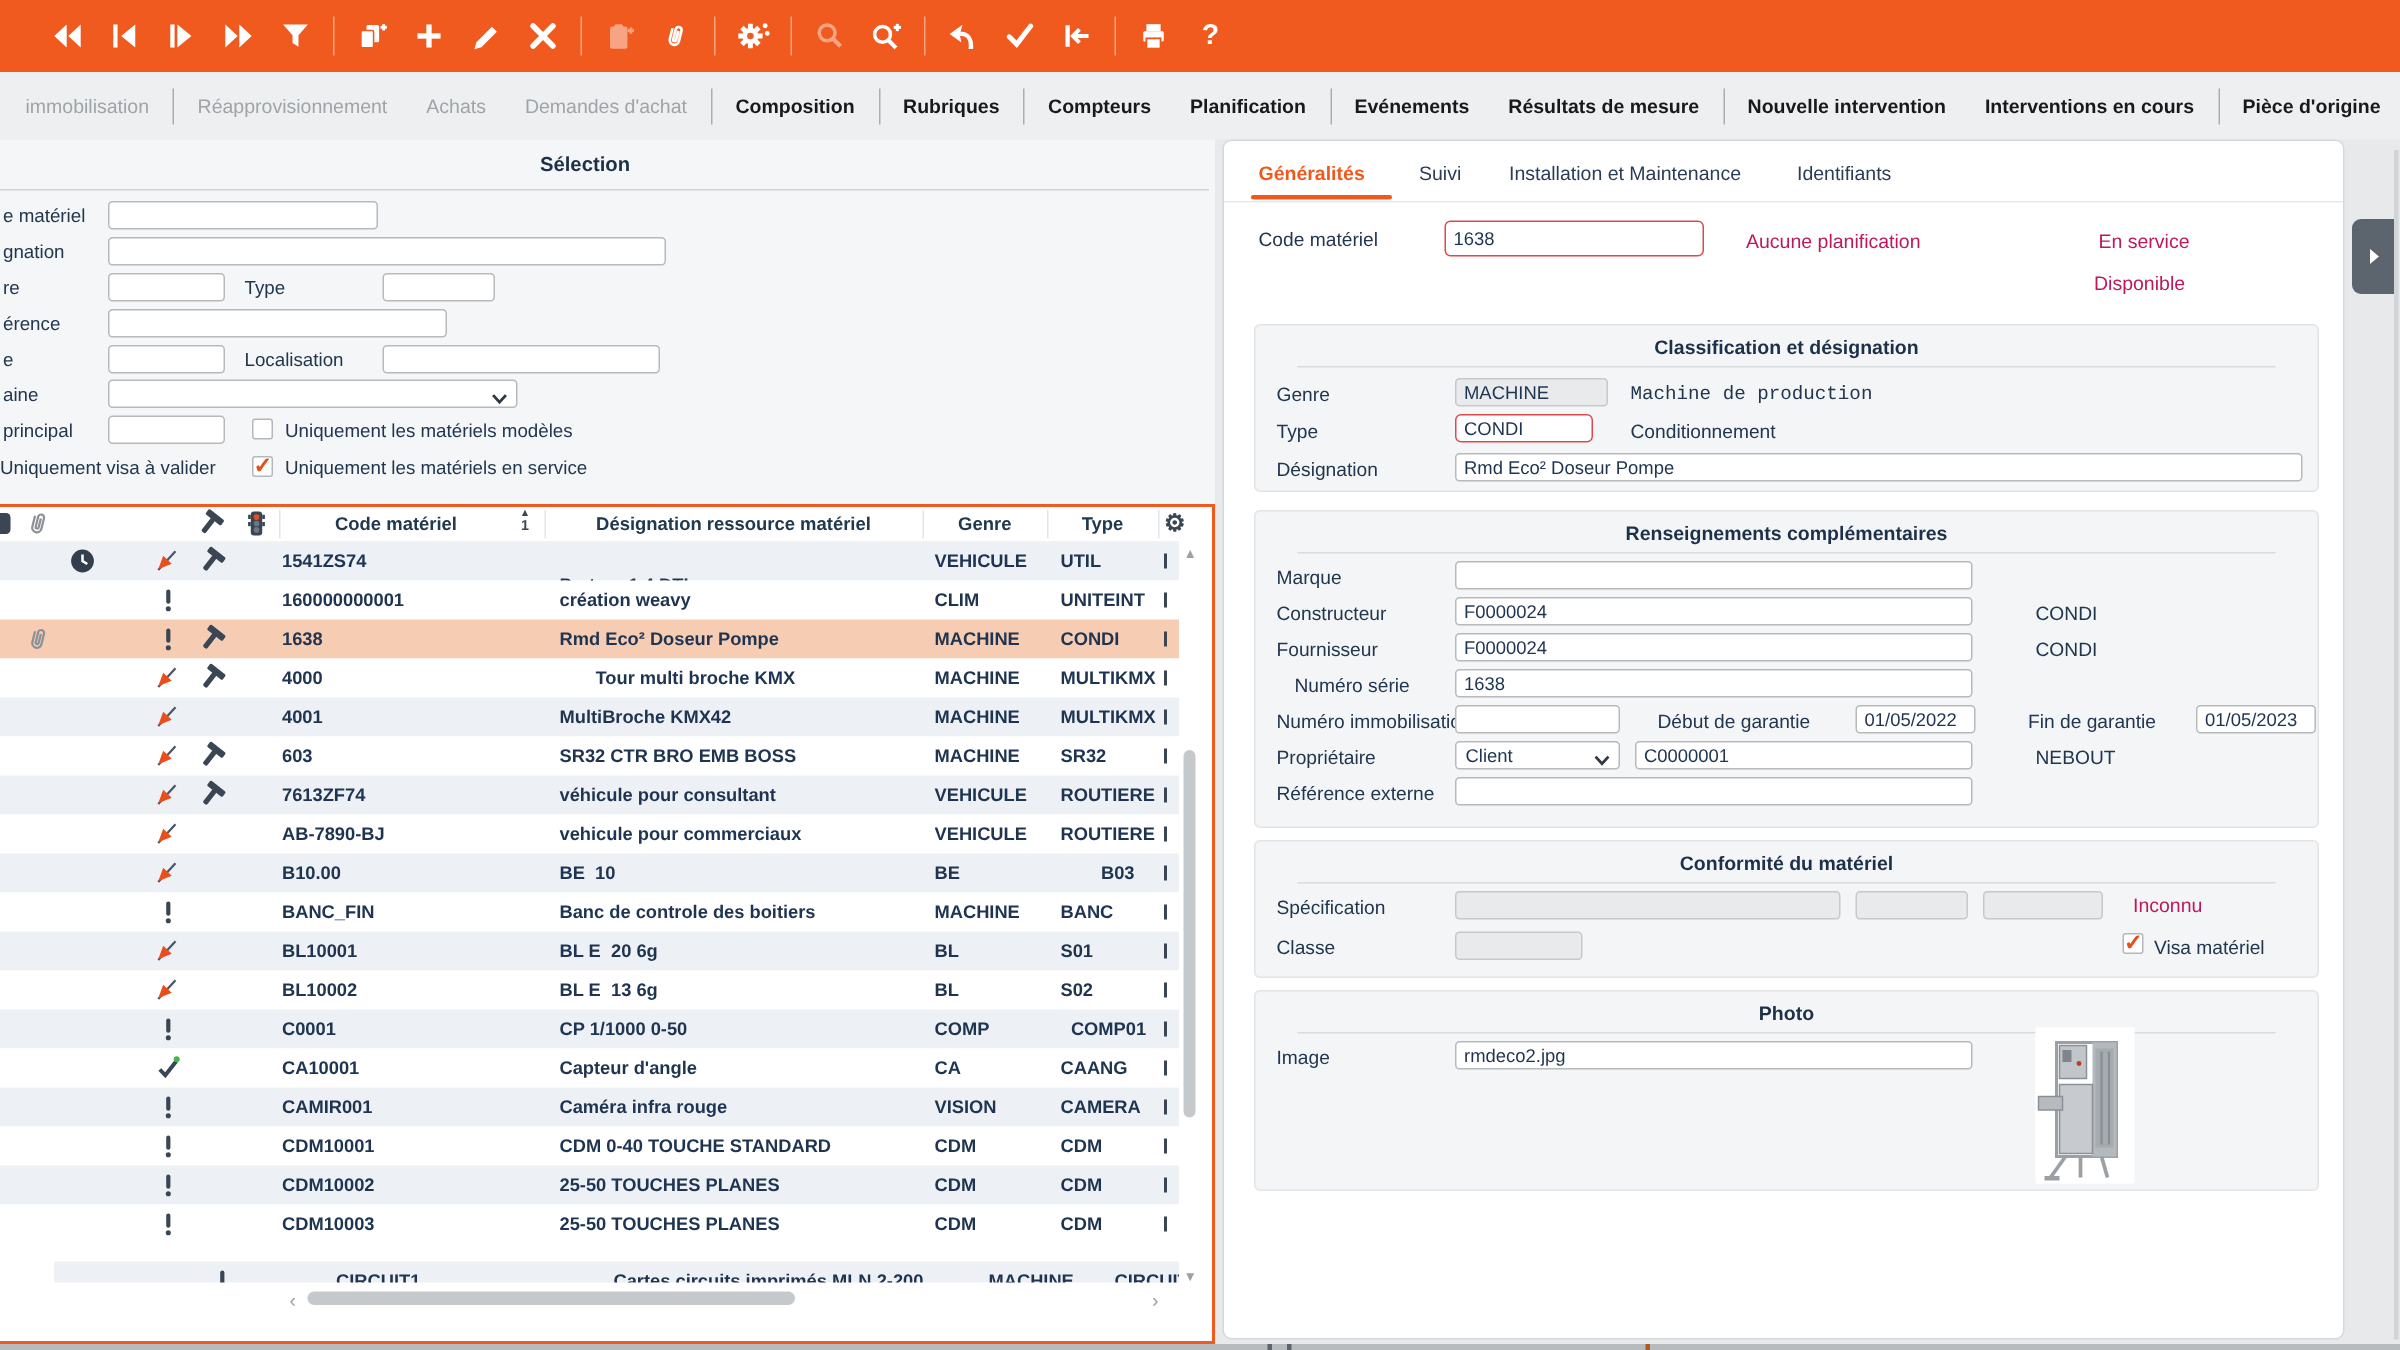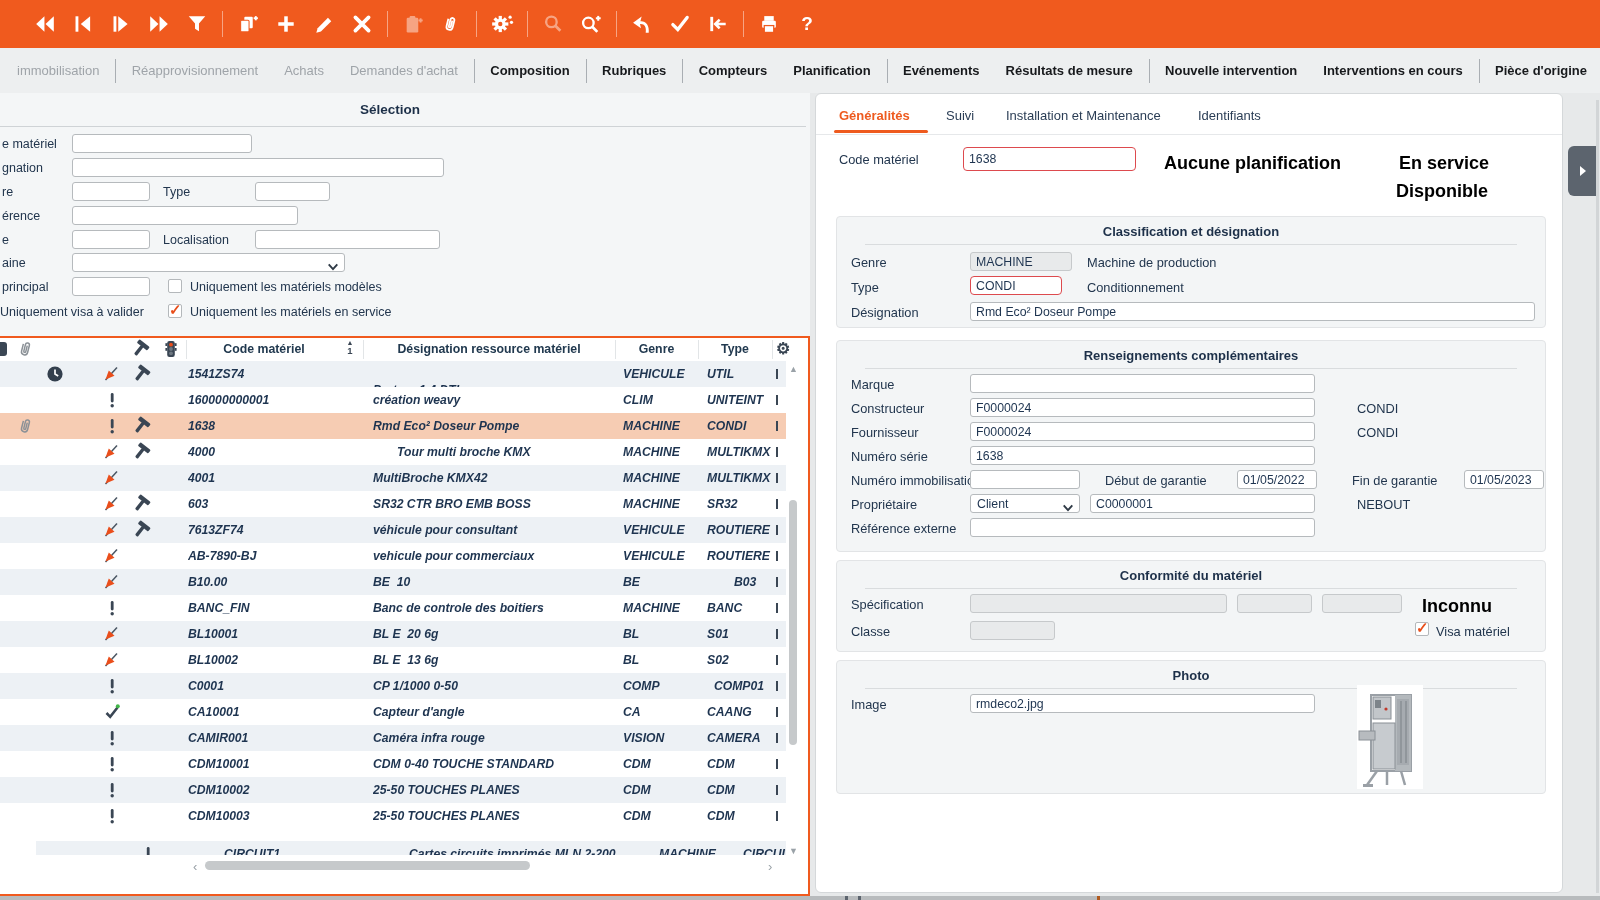--- a/index.html
+++ b/index.html
@@ -43,21 +43,21 @@
           border:2px solid #f05a1e;box-sizing:border-box;overflow:hidden;}
   .thead{position:absolute;left:0;top:0;width:786px;height:23px;background:#fff;
          border-bottom:1px solid #e4e7e9;}
   .hdiv{position:absolute;top:2px;width:1px;height:19px;background:#e2e5e7;}
   .hcell{position:absolute;top:4px;font-size:12.3px;font-weight:bold;color:#21394f;
          text-align:center;white-space:nowrap;cursor:pointer;}
   .sortind{position:absolute;left:344px;top:1px;width:12px;text-align:center;color:#3a4654;
            line-height:1;cursor:pointer;}
   .sortind .ar{font-size:7px;display:block;}
   .sortind .num{font-size:9.5px;display:block;font-weight:bold;}
-  .tbody{position:absolute;left:0;top:23px;width:786px;height:494px;overflow:hidden;font-style:italic;}
+  .tbody{position:absolute;left:0;top:23px;width:786px;height:494px;overflow:hidden;}
   .trow{position:absolute;left:0;width:786px;height:26px;background:#fff;cursor:pointer;}
   .trow.alt{background:#edf1f5;}
   .trow.sel{background:#f6ccb3;}
   .icell{position:absolute;top:3px;width:26px;height:20px;display:flex;align-items:center;justify-content:center;}
   .tcell{position:absolute;top:6px;font-size:12.2px;font-weight:600;color:#1e3450;
          white-space:pre;overflow:hidden;}
   .clipmark{position:absolute;left:776px;top:8px;width:2px;height:10px;background:#3a4654;}
   .gearhdr{position:absolute;left:776px;top:1px;font-size:16px;font-weight:bold;color:#3a4654;cursor:pointer;}
   .clipicon{position:absolute;left:-7px;top:4px;width:14px;height:14px;background:#3a4654;border-radius:3px;}
   .vthumb{position:absolute;left:789px;width:8px;border-radius:4px;background:#c6c9cb;cursor:pointer;}
@@ -65,21 +65,21 @@
   .hthumb{position:absolute;height:9px;border-radius:5px;background:#c6c9cb;cursor:pointer;}
   
   .card{position:absolute;left:815px;top:93px;width:748px;height:800px;background:#fff;
         border:1px solid #d5d8da;border-radius:6px;box-sizing:border-box;}
   .dtab{position:absolute;top:14px;font-size:13px;color:#2a3d55;cursor:pointer;white-space:nowrap;}
   .dtab.active{color:#ee5a1e;font-weight:bold;}
   .tabunderline{position:absolute;left:18px;top:36px;width:94px;height:3px;background:#ee5a1e;border-radius:2px;}
   .tabline{position:absolute;left:0;top:40px;width:746px;height:1px;background:#e6e8ea;}
   .dlbl{position:absolute;font-size:12.8px;color:#22364e;white-space:nowrap;}
   .ddesc{position:absolute;font-size:12.8px;color:#22364e;white-space:nowrap;}
-  .bluestat{position:absolute;font-size:18px;font-weight:bold;color:#000000;white-space:nowrap;}
+  .bluestat{position:absolute;font-size:13px;font-weight:normal;color:#be185d;white-space:nowrap;}
   .sect{position:absolute;left:20px;width:710px;background:#f3f5f6;border:1px solid #e2e4e6;
         border-radius:4px;box-sizing:border-box;}
   .stitle{position:absolute;top:7px;left:0;right:0;text-align:center;font-weight:bold;
           font-size:13px;color:#1d3049;}
   .sline{position:absolute;top:27px;left:28px;right:28px;height:1px;background:#d9dcde;}
   
   .sidetab{position:absolute;left:1568px;top:146px;width:30px;height:50px;background:#5c646e;
            border-radius:6px 0 0 6px;display:flex;align-items:center;justify-content:center;cursor:pointer;}
   .rightstrip{position:absolute;left:1596px;top:100px;width:3px;height:793px;background:#d2d5d7;}
   .statusbar{position:absolute;left:0;top:896px;width:1600px;height:4px;background:#b8bbbd;}
@@ -649,40 +649,40 @@
     <input class="inp red" style="left: 147px; top: 53px; width: 173px; height: 24px;" readonly="" value="1638">
     <span class="bluestat" style="left:348px;top:59px;">Aucune planification</span>
     <span class="bluestat" style="left:583px;top:59px;">En service</span>
     <span class="bluestat" style="left:580px;top:87px;">Disponible</span>
 
     <div class="sect" style="top:122px;height:112px;">
       <div class="stitle">Classification et désignation</div>
       <div class="sline"></div>
       <span class="dlbl" style="left:14px;top:38px;">Genre</span>
       <input class="inp dis" style="left: 133px; top: 35px; width: 102px;" readonly="" value="MACHINE">
-      <span class="ddesc" style="left:250px;top:38px;">Machine de production</span>
+      <span class="ddesc" style="left:250px;top:38px;font-family:Liberation Mono, monospace;">Machine de production</span>
       <span class="dlbl" style="left:14px;top:63px;">Type</span>
       <input class="inp red" style="left: 133px; top: 59px; width: 92px;" readonly="" value="CONDI">
       <span class="ddesc" style="left:250px;top:63px;">Conditionnement</span>
       <span class="dlbl" style="left:14px;top:88px;">Désignation</span>
       <input class="inp" style="left: 133px; top: 85px; width: 565px;" readonly="" value="Rmd Eco² Doseur Pompe">
     </div>
 
     <div class="sect" style="top:246px;height:212px;">
       <div class="stitle">Renseignements complémentaires</div>
       <div class="sline"></div>
       <span class="dlbl" style="left:14px;top:36px;">Marque</span>
       <input class="inp" style="left: 133px; top: 33px; width: 345px;" readonly="" value="">
       <span class="dlbl" style="left:14px;top:60px;">Constructeur</span>
       <input class="inp" style="left: 133px; top: 57px; width: 345px;" readonly="" value="F0000024">
       <span class="ddesc" style="left:520px;top:60px;">CONDI</span>
       <span class="dlbl" style="left:14px;top:84px;">Fournisseur</span>
       <input class="inp" style="left: 133px; top: 81px; width: 345px;" readonly="" value="F0000024">
       <span class="ddesc" style="left:520px;top:84px;">CONDI</span>
-      <span class="dlbl" style="left:14px;top:108px;">Numéro série</span>
+      <span class="dlbl" style="left:26px;top:108px;">Numéro série</span>
       <input class="inp" style="left: 133px; top: 105px; width: 345px;" readonly="" value="1638">
       <span class="dlbl" style="left:14px;top:132px;">Numéro immobilisation</span>
       <input class="inp" style="left: 133px; top: 129px; width: 110px;" readonly="" value="">
       <span class="dlbl" style="left:268px;top:132px;text-align:right;">Début de garantie</span>
       <input class="inp" style="left: 400px; top: 129px; width: 80px;" readonly="" value="01/05/2022">
       <span class="dlbl" style="left:515px;top:132px;">Fin de garantie</span>
       <input class="inp" style="left: 627px; top: 129px; width: 80px;" readonly="" value="01/05/2023">
       <span class="dlbl" style="left:14px;top:156px;">Propriétaire</span>
       <div class="selbox" style="left:133px;top:153px;width:110px;">
         <span class="selval">Client</span>

